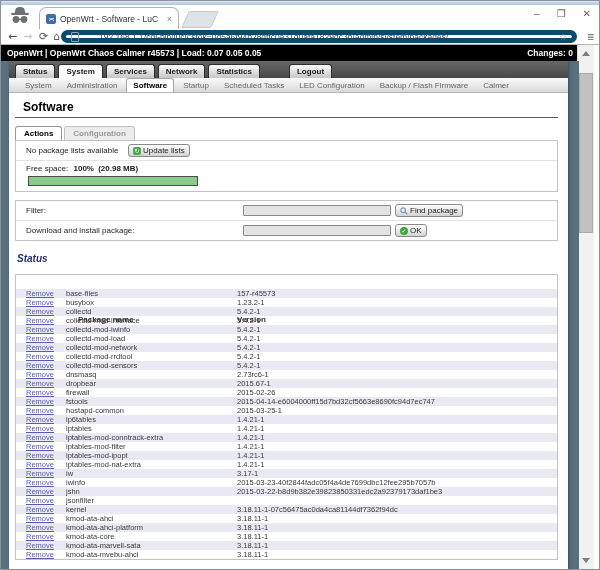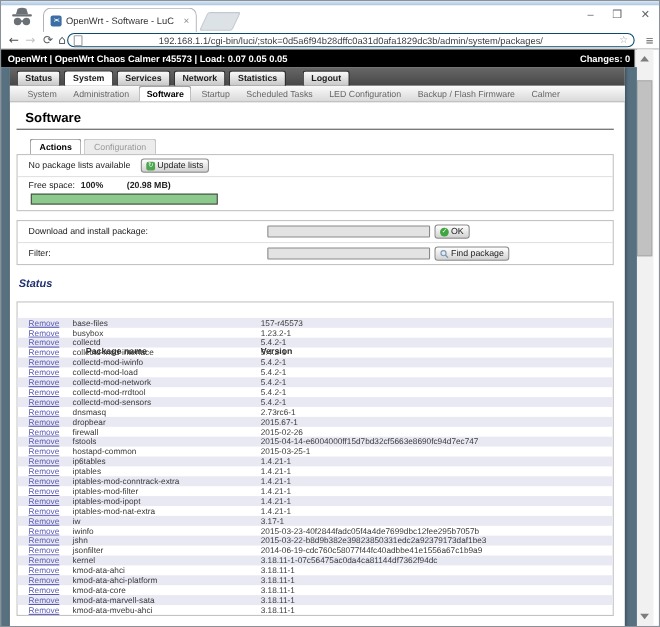--- a/index.html
+++ b/index.html
@@ -15,22 +15,22 @@
   .favicon{width:10px;height:10px;background:var(--favicon_blue,#3a6ea5);color:#fff;border-radius:2px;
     font-size:5.5px;line-height:10px;text-align:center;letter-spacing:-1px;font-weight:bold;flex:0 0 auto;}
   .btab-title{font-size:8.5px;color:#333;white-space:nowrap;overflow:hidden;flex:1;}
   .btab-close{font-size:9px;color:#878c91;flex:0 0 auto;cursor:default;}
   .newtab{position:absolute;left:184px;top:6px;width:28px;height:15px;background:#dde2e7;
     border:1px solid #c3c9cf;transform:skewX(-25deg);border-radius:2px;}
   .win-controls{position:absolute;right:8px;top:0;display:flex;gap:17px;color:#5f6368;font-size:10px;line-height:18px;}
   .win-controls span{cursor:default;}
   .toolbar{position:absolute;top:28px;left:0;right:0;height:16px;background:#fff;border-bottom:1px solid #b4b4b4;box-sizing:border-box;}
   .nav-ic{position:absolute;top:0;font-size:11px;line-height:15px;color:#5c6064;font-family:"DejaVu Sans",sans-serif;}
-  .addr{position:absolute;left:60px;right:22px;top:1px;height:13px;border:1px solid #0c4a6e;border-radius:7px;
-    background:#fff;display:flex;align-items:center;gap:20px;padding:0 5px;box-sizing:border-box;text-align:center;}
+  .addr{position:absolute;left:60px;right:22px;top:1px;height:13px;border:5px solid #0c4a6e;border-radius:7px;
+    background:#fff;display:flex;align-items:center;gap:20px;padding:0 5px;box-sizing:border-box;}
   .page-ic{width:6px;height:8px;border:1px solid #9aa0a5;border-radius:1px;flex:0 0 auto;}
   .url{font-size:8.5px;color:#3a3f44;white-space:nowrap;overflow:hidden;flex:1;}
   .star{font-size:9px;color:#9aa0a5;flex:0 0 auto;font-family:"DejaVu Sans",sans-serif;}
   .menu-ic{position:absolute;right:5px;top:2px;font-size:12px;color:#5c6064;line-height:12px;}
   
   .luci-bar{position:absolute;top:44px;left:0;width:578px;height:16px;background:var(--header_bg,#000);color:#fff;
     font-size:8.5px;font-weight:bold;display:flex;justify-content:space-between;align-items:center;padding:0 6px;box-sizing:border-box;}
   
   .sbar{position:absolute;top:44px;right:5px;width:17px;bottom:0;background:#f1f1f1;border-left:1px solid #dcdcdc;box-sizing:border-box;}
   .sb-up,.sb-dn{position:absolute;left:4px;width:0;height:0;border-left:4px solid transparent;border-right:4px solid transparent;}
@@ -38,31 +38,31 @@
   .sb-dn{bottom:6px;border-top:5px solid #7d7d7d;}
   .sb-thumb{position:absolute;left:1px;top:28px;width:14px;height:160px;background:#c1c1c1;border:1px solid #aaa;box-sizing:border-box;}
   
   .page{position:absolute;top:60px;left:0;width:578px;height:542px;background:var(--page_bg,#577181);overflow:hidden;}
   .card{position:absolute;left:8px;top:0;width:559px;height:510px;background:#fff;box-shadow:1px 0 3px rgba(0,0,0,.35);}
   .mainstrip{height:17px;background:linear-gradient(#686868,#474747);display:flex;align-items:flex-end;padding-left:6px;}
   .mtab{font-size:8px;font-weight:bold;color:#1c1c1c;background:linear-gradient(#fbfbfb,#c6c6c6);
     border:1px solid #2e2e2e;border-bottom:none;border-radius:3px 3px 0 0;padding:2px 7px;margin-right:3px;
     line-height:9px;cursor:pointer;}
   .mtab.active{background:#fff;}
-  .mtab.logout{margin-left:12px;}
+  .mtab.logout{margin-left:26px;}
   .substrip{height:15px;background:linear-gradient(#fbfbfb,#d9d9d9);border-bottom:1px solid #b5b5b5;
     display:flex;align-items:flex-end;padding-left:10px;box-sizing:border-box;}
   .stab{font-size:8px;color:#666;padding:2px 6px;margin-right:3px;line-height:9px;cursor:pointer;}
   .stab.active{background:#fff;border:1px solid #a5a5a5;border-bottom:none;border-radius:3px 3px 0 0;font-weight:bold;color:#000;}
   .content{padding:5px 8px 0 6px;}
   .page-title{font-size:12px;font-weight:bold;color:#000;margin:2px 2px 8px 0;padding:0 0 3px 8px;border-bottom:1px solid #5a5a5a;}
-  .ctabs{display:flex;margin-left:12px;position:relative;z-index:2;align-items:flex-end;}
+  .ctabs{display:flex;margin-left:0;position:relative;z-index:2;align-items:flex-end;}
   .ctab{font-size:8px;padding:2px 8px;border:1px solid #979797;border-bottom:none;border-radius:3px 3px 0 0;
     background:#fff;font-weight:bold;color:#000;line-height:9px;cursor:pointer;}
-  .ctab.disabled{background:#ececec;color:#999;border-color:#c2c2c2;font-weight:normal;margin-left:2px;cursor:default;}
+  .ctab.disabled{background:#ececec;color:#999;border-color:#c2c2c2;font-weight:bold;margin-left:2px;cursor:default;}
   .fieldset{border:1px solid #c3c3c3;background:#fff;margin:0 2px 8px 0;position:relative;z-index:1;}
   .frow{padding:3px 10px;border-bottom:1px solid #e2e2e2;font-size:8px;color:#222;display:flex;align-items:center;}
   .frow:last-child{border-bottom:none;}
   .frow.block{display:block;}
   .lbl-wide{flex:0 0 102px;}
   .lbl-form{flex:0 0 217px;}
   .btn{display:inline-flex;align-items:center;gap:2px;font-size:8px;color:#222;
     background:linear-gradient(#ffffff,#d2d2d2);border:1px solid #8b8b8b;border-radius:3px;
     padding:1px 4px;line-height:9px;cursor:pointer;font-family:"Liberation Sans",sans-serif;}
   .ic-sq{width:8px;height:8px;background:#4ea64e;border-radius:2px;color:#fff;font-size:6px;line-height:8px;text-align:center;}
@@ -184,45 +184,45 @@
           <div class="frow">
             <span class="lbl-wide">No package lists available</span>
             <span class="btn">
               <span class="ic-sq">↻</span>
               <span>Update lists</span>
             </span>
           </div>
           <div class="frow block">
             <span>Free space:</span>
             <b style="margin-left:3px;">100%</b>
-            <b style="margin-left:19px;">(20.98 MB)</b>
+            <b style="margin-left:2px;">(20.98 MB)</b>
             <div class="freebar"></div>
           </div>
         </div>
 
         <div class="fieldset">
-          <div class="frow">
-            <span class="lbl-form">Download and install package:</span>
-            <input class="txt-in" type="text" style="">
-            <span class="btn">
-              <span class="ic-ok">✓</span>
-              <span>OK</span>
-            </span>
-          </div>
           <div class="frow">
             <span class="lbl-form">Filter:</span>
             <input class="txt-in" type="text" style="">
             <span class="btn">
               <svg class="mag" width="8" height="8" viewBox="0 0 8 8">
                 <circle cx="3.2" cy="3.2" r="2.3" fill="none" stroke="#7a9ab8" stroke-width="1.1"></circle>
                 <line x1="5" y1="5" x2="7.4" y2="7.4" stroke="#7a9ab8" stroke-width="1.2"></line>
               </svg>
               <span>Find package</span>
             </span>
           </div>
+          <div class="frow">
+            <span class="lbl-form">Download and install package:</span>
+            <input class="txt-in" type="text" style="">
+            <span class="btn">
+              <span class="ic-ok">✓</span>
+              <span>OK</span>
+            </span>
+          </div>
         </div>
 
         <div class="status-h">Status</div>
 
 
         <div class="fieldset">
           <div class="thead">
             <span class="col-name">Package name</span>
             <span class="col-ver">Version</span>
           </div>
@@ -361,21 +361,20 @@
 
   <div class="t-row">
     <a class="rm">Remove</a>
     <span class="pname">jshn</span>
     <span class="pver">2015-03-22-b8d9b382e39823850331edc2a92379173daf1be3</span>
   </div>
 
   <div class="t-row">
     <a class="rm">Remove</a>
     <span class="pname">jsonfilter</span>
-    <span class="pver">2014-06-19-cdc760c58077f44fc40adbbe41e1556a67c1b9a9</span>
   </div>
 
   <div class="t-row">
     <a class="rm">Remove</a>
     <span class="pname">kernel</span>
     <span class="pver">3.18.11-1-07c56475ac0da4ca81144df7362f94dc</span>
   </div>
 
   <div class="t-row">
     <a class="rm">Remove</a>

